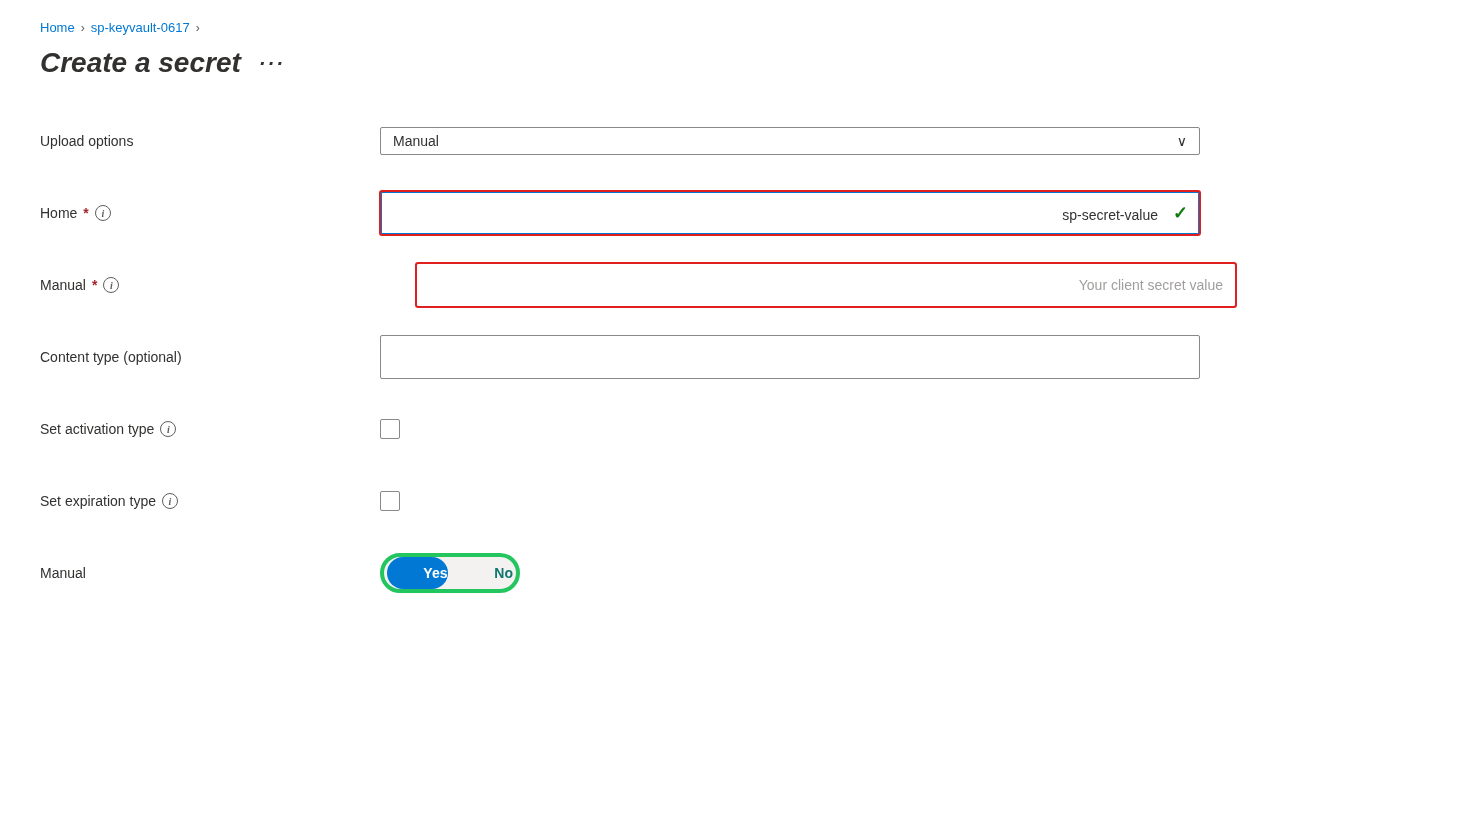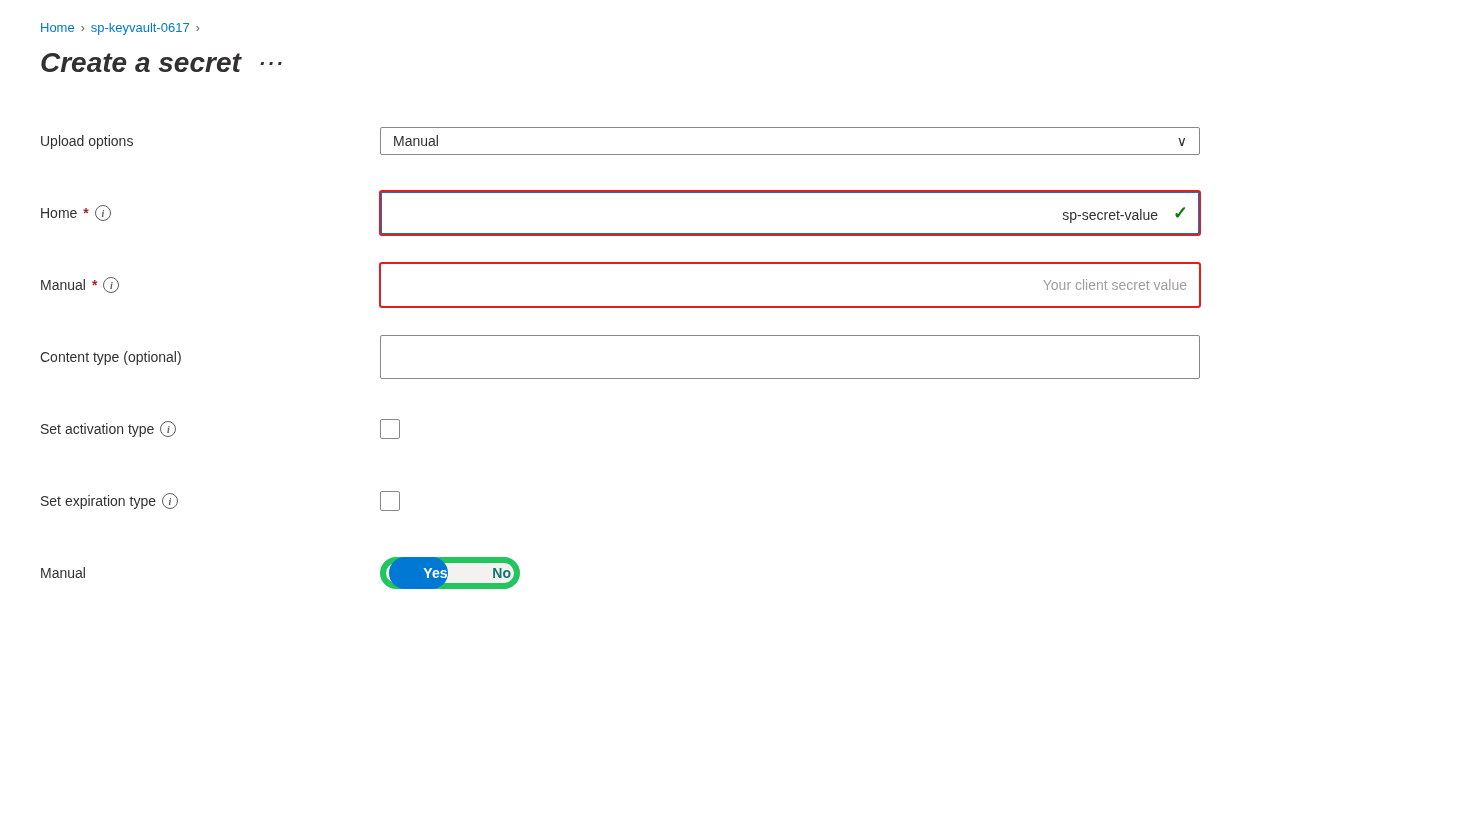--- a/index.html
+++ b/index.html
@@ -157,20 +157,21 @@
       top: 50%;
       transform: translateY(-50%);
       color: #107c10;
       font-size: 18px;
       font-weight: 600;
     }
 
     .value-input-wrapper {
       position: relative;
       width: 100%;
+      margin-left: 36px;
     }
 
     .value-input-wrapper input {
       width: 100%;
       height: 44px;
       border: 1px solid #8a8886;
       outline: 2px solid #e02020;
       outline-offset: -1px;
       border-radius: 2px;
       background: #ffffff;
@@ -212,22 +213,22 @@
     }
 
     .toggle-wrapper {
       display: flex;
       align-items: center;
       gap: 5px;
       background: #f3f2f1;
       border-radius: 20px;
       padding: 3px;
       width: 140px;
-      height: 32px;
-      border: 6px solid #22c55e;
+      height: 40px;
+      border: 4px solid #22c55e;
     }
 
     .toggle-btn {
       flex: 1;
       height: 32px;
       border-radius: 16px;
       border: none;
       font-size: 14px;
       font-weight: 600;
       cursor: pointer;

